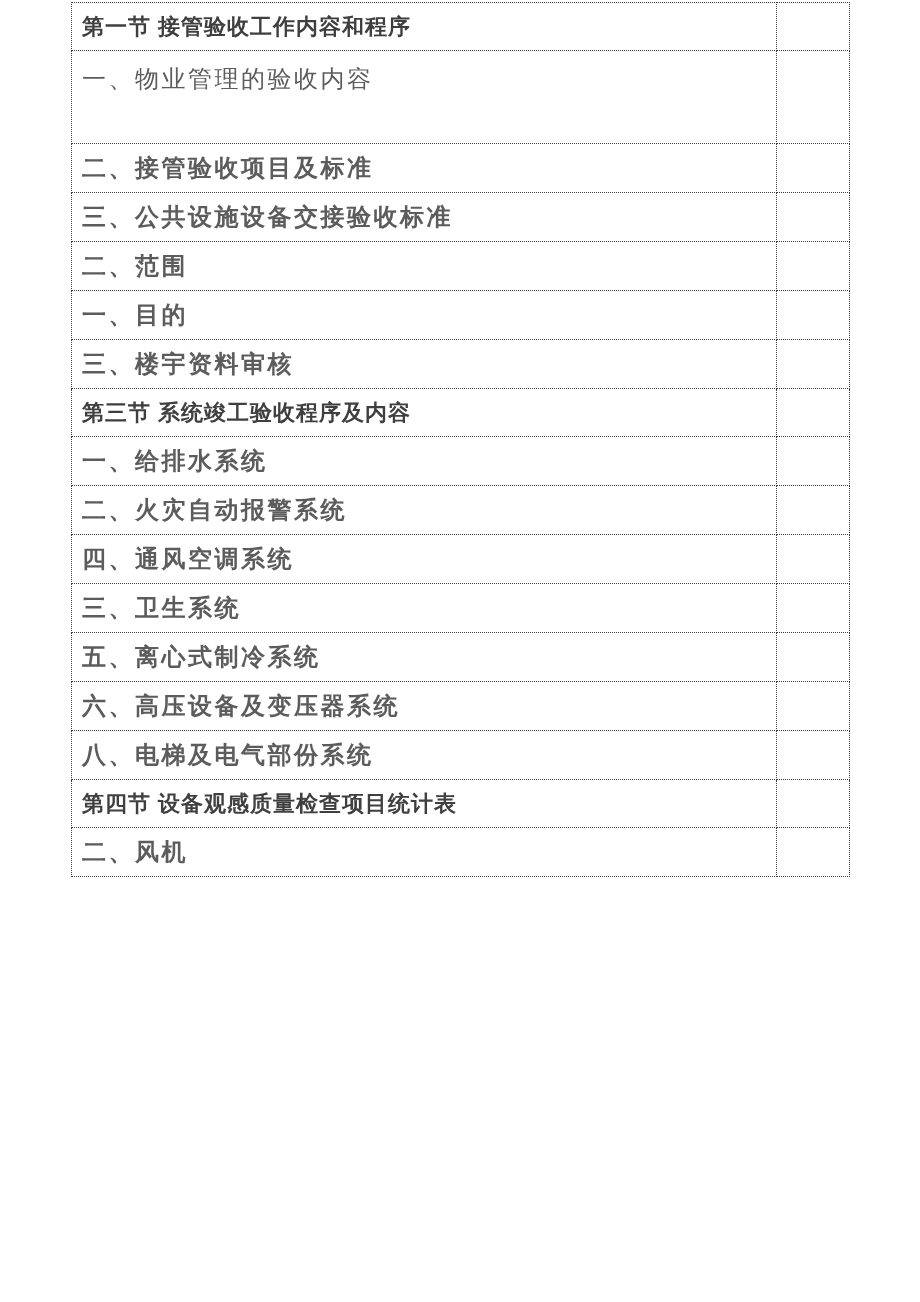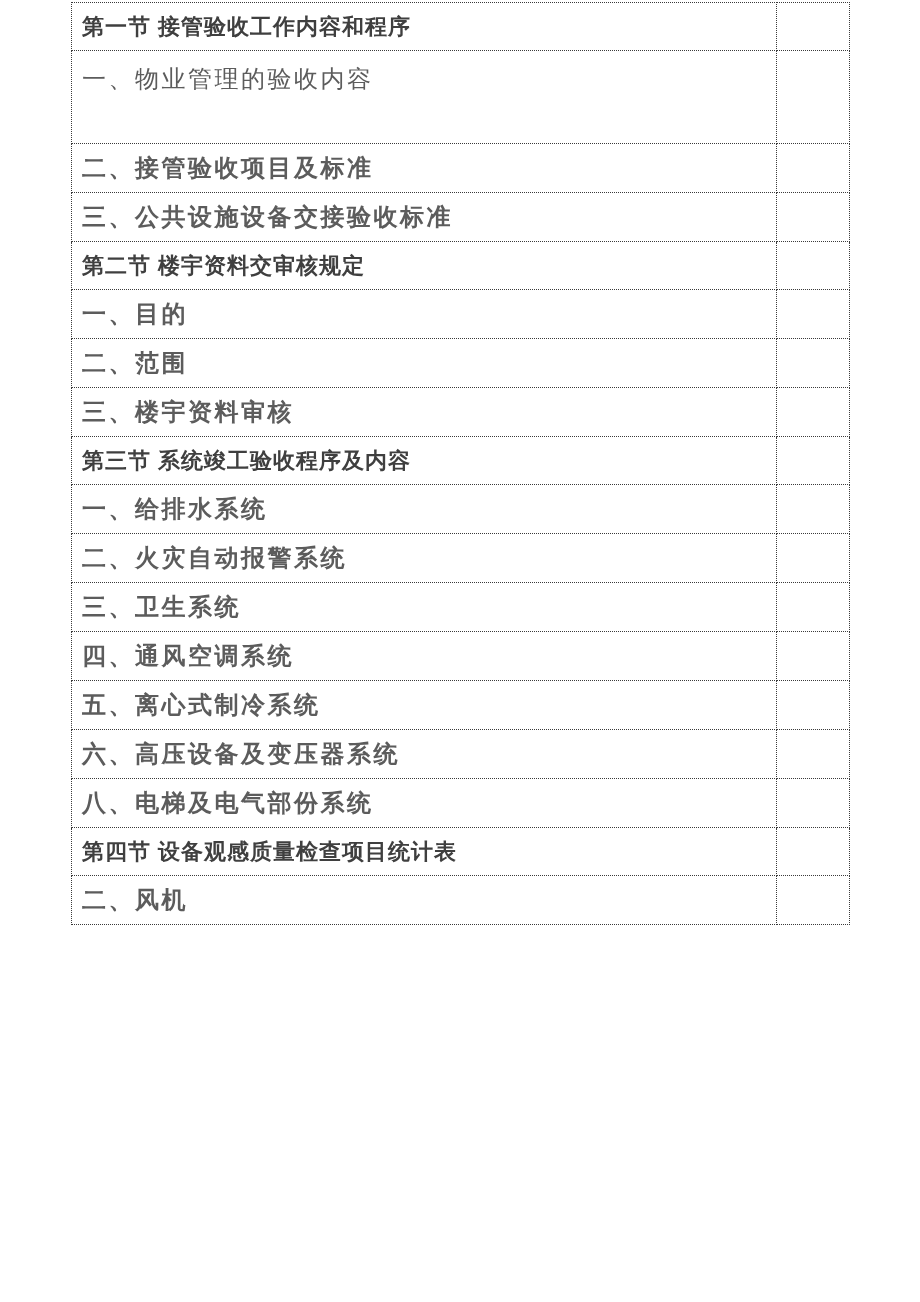--- a/index.html
+++ b/index.html
@@ -73,54 +73,50 @@
         <td class="pageref"></td>
       </tr>
       <tr class="item">
         <td class="entry">二、接管验收项目及标准</td>
         <td class="pageref"></td>
       </tr>
       <tr class="item">
         <td class="entry">三、公共设施设备交接验收标准</td>
         <td class="pageref"></td>
       </tr>
-      <tr class="section">
-        <td class="entry">第二节 楼宇资料交审核规定</td>
+      <tr class="item">
+        <td class="entry">二、范围</td>
         <td class="pageref"></td>
       </tr>
       <tr class="item">
         <td class="entry">一、目的</td>
-        <td class="pageref"></td>
-      </tr>
-      <tr class="item">
-        <td class="entry">二、范围</td>
         <td class="pageref"></td>
       </tr>
       <tr class="item">
         <td class="entry">三、楼宇资料审核</td>
         <td class="pageref"></td>
       </tr>
       <tr class="section">
         <td class="entry">第三节 系统竣工验收程序及内容</td>
         <td class="pageref"></td>
       </tr>
       <tr class="item">
         <td class="entry">一、给排水系统</td>
         <td class="pageref"></td>
       </tr>
       <tr class="item">
         <td class="entry">二、火灾自动报警系统</td>
         <td class="pageref"></td>
       </tr>
       <tr class="item">
-        <td class="entry">三、卫生系统</td>
+        <td class="entry">四、通风空调系统</td>
         <td class="pageref"></td>
       </tr>
       <tr class="item">
-        <td class="entry">四、通风空调系统</td>
+        <td class="entry">三、卫生系统</td>
         <td class="pageref"></td>
       </tr>
       <tr class="item">
         <td class="entry">五、离心式制冷系统</td>
         <td class="pageref"></td>
       </tr>
       <tr class="item">
         <td class="entry">六、高压设备及变压器系统</td>
         <td class="pageref"></td>
       </tr>

